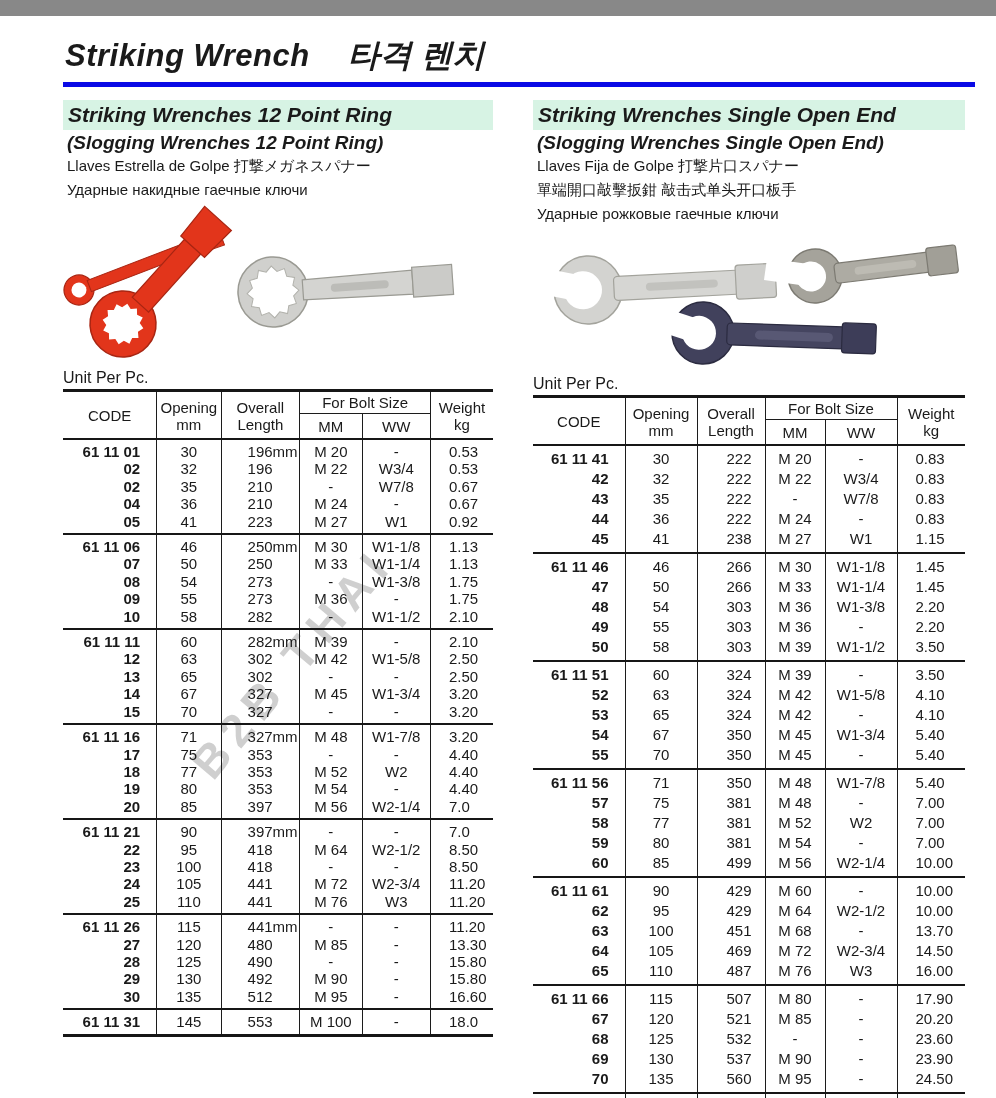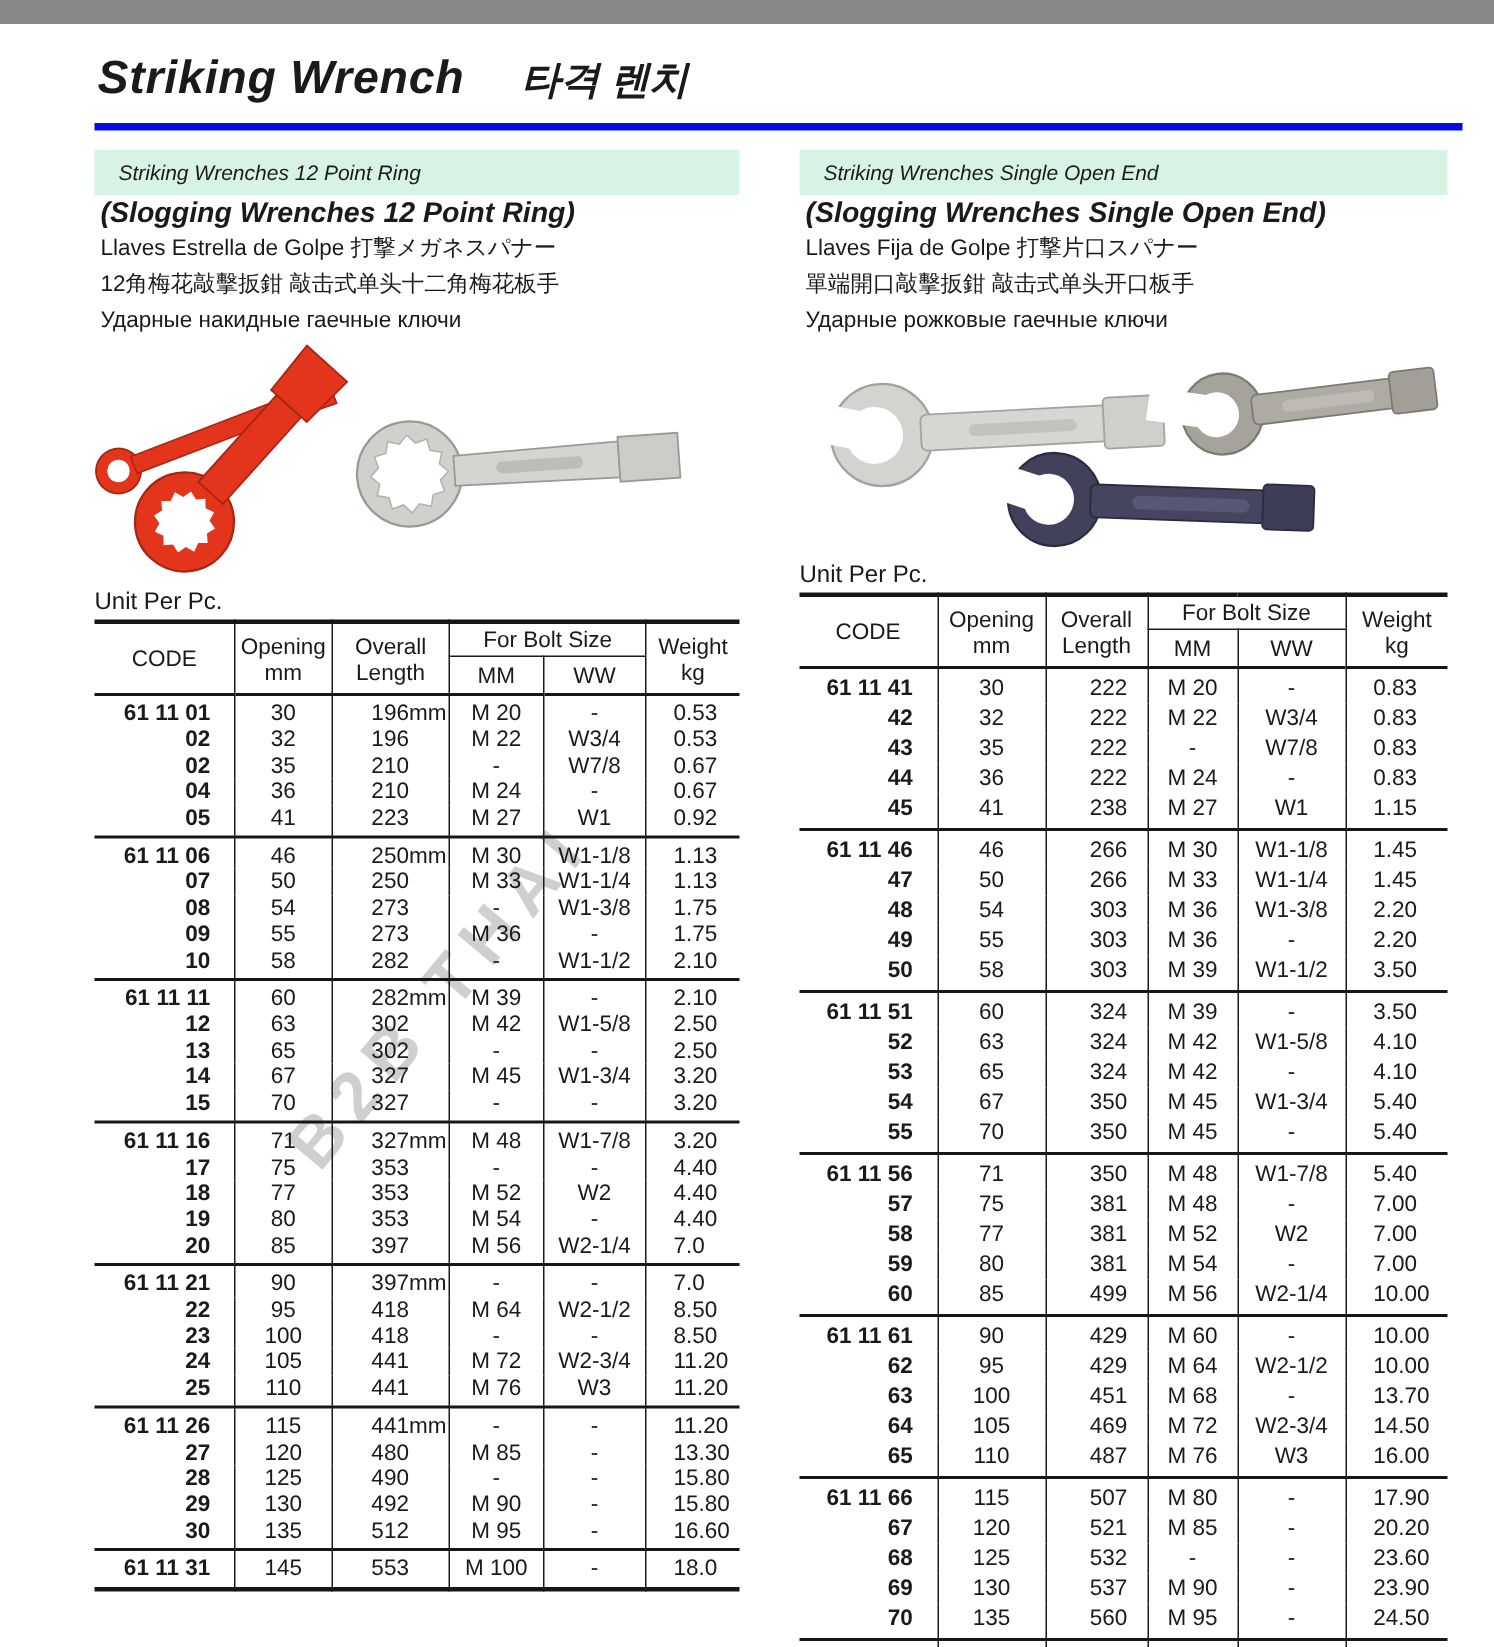--- a/index.html
+++ b/index.html
@@ -4,27 +4,27 @@
 <style>
   html,body{margin:0;padding:0;background:#888;}
   .page{
     position:relative; width:996px; height:1098px; margin:16px auto;
     background:#ffffff; overflow:hidden;
     font-family:"Liberation Sans","DejaVu Sans",sans-serif; color:#1a1a1a;
   }
   
   .header{position:absolute; left:65px; top:18px; display:flex; align-items:baseline; gap:38px;}
   .title-en{font-size:31px; font-weight:bold; font-style:italic; letter-spacing:0.5px;}
-  .title-ko{font-size:26px; font-weight:bold; font-style:italic;}
+  .title-ko{font-size:32px; font-weight:bold; font-style:italic;}
   .blue-rule{position:absolute; left:63px; top:66px; width:912px; height:5px;}
   
   .col{position:absolute; top:84px;}
   .col-left{left:63px; width:430px;}
   .col-right{left:533px; width:432px;}
-  .section-title{font-size:14px; font-weight:normal; font-style:italic; padding:3px 16px; line-height:24px;}
+  .section-title{font-size:21px; font-weight:bold; font-style:italic; padding:3px 5px; line-height:24px;}
   .section-subtitle{font-size:19px; font-weight:bold; font-style:italic; padding:1px 4px 0 4px; line-height:23px;}
   .lang-line{font-size:15px; line-height:24px; padding-left:4px; white-space:nowrap;}
   .photo{display:block; margin-top:2px;}
   .unit-label{font-size:16px; text-align:left; padding:2px 4px 1px 0; line-height:18px;}
   
   table.spec-table{border-collapse:collapse; table-layout:fixed; width:100%;
     border-top:3px solid #161616; border-bottom:3px solid #161616; margin-top:1px;}
   .spec-table th{font-weight:normal; font-size:15px; line-height:17px; padding:4px 0 3px 0; text-align:center;}
   .spec-table thead th{border-bottom:2.5px solid #161616;}
   .spec-table thead th.h-bolt{border-bottom:1.5px solid #1c1c1c; padding:2px 0;}
@@ -59,21 +59,20 @@
     <span class="title-ko">타격 렌치</span>
   </div>
   <div class="blue-rule" style="background: rgb(10, 10, 230);"></div>
 
   <div class="watermark">B2B THAI</div>
 
   <div class="col col-left">
     <div class="section-title hl" style="background: rgb(215, 243, 228);">Striking Wrenches 12 Point Ring</div>
     <div class="section-subtitle">(Slogging Wrenches 12 Point Ring)</div>
     <div class="lang-line">Llaves Estrella de Golpe   打撃メガネスパナー</div>
-    <div class="lang-line">12角梅花敲擊扳鉗  敲击式单头十二角梅花板手</div>
     <div class="lang-line">Ударные накидные гаечные ключи</div>
 
     <svg class="photo" width="430" height="163" viewBox="0 0 430 163" xmlns="http://www.w3.org/2000/svg">
 
       <g transform="translate(16,86) rotate(-21)">
         <circle r="15" fill="#e2351b" stroke="#a82512" stroke-width="1.2"></circle>
         <circle r="7.5" fill="#ffffff"></circle>
         <rect x="11" y="-6" width="112" height="12" fill="#e2351b" stroke="#a82512" stroke-width="1"></rect>
         <polygon points="121,-9 152,-10 152,10 121,9" fill="#e2351b" stroke="#a82512" stroke-width="1"></polygon>
       </g>

